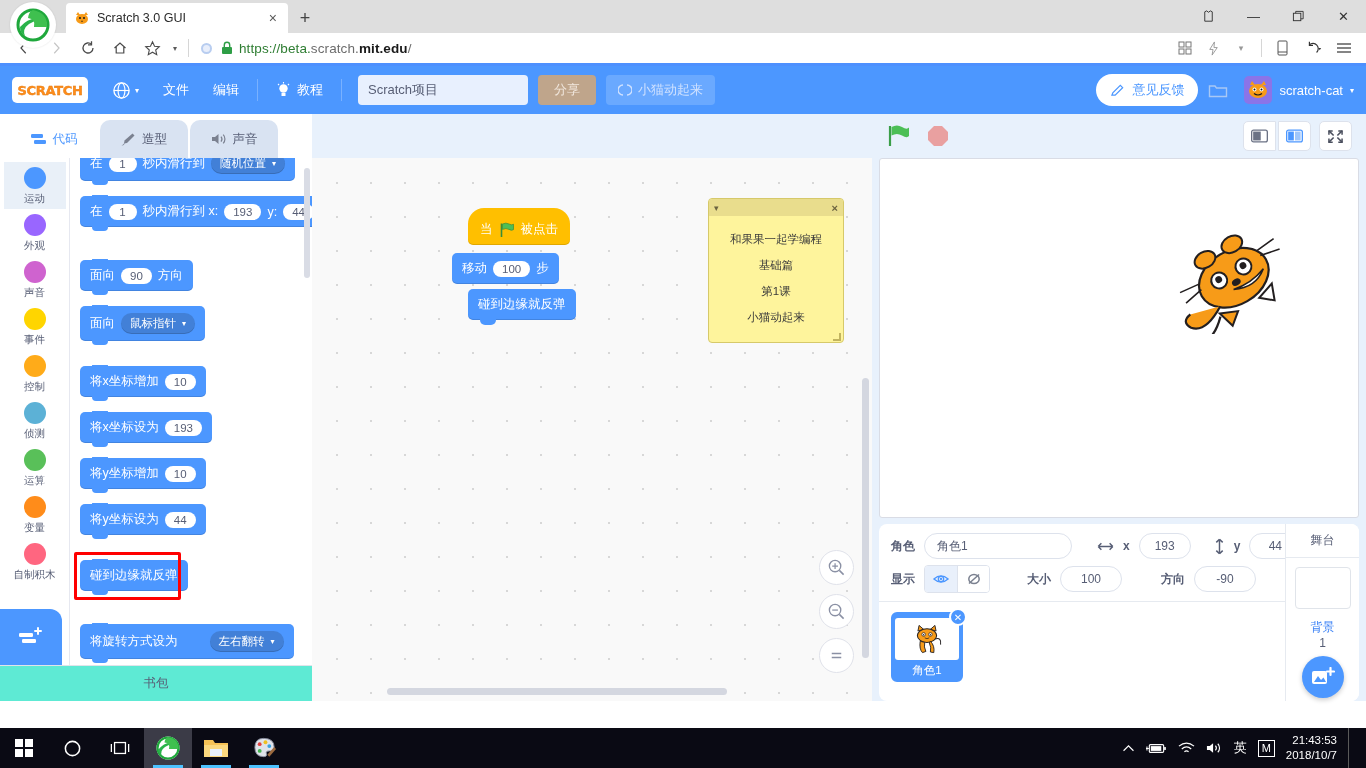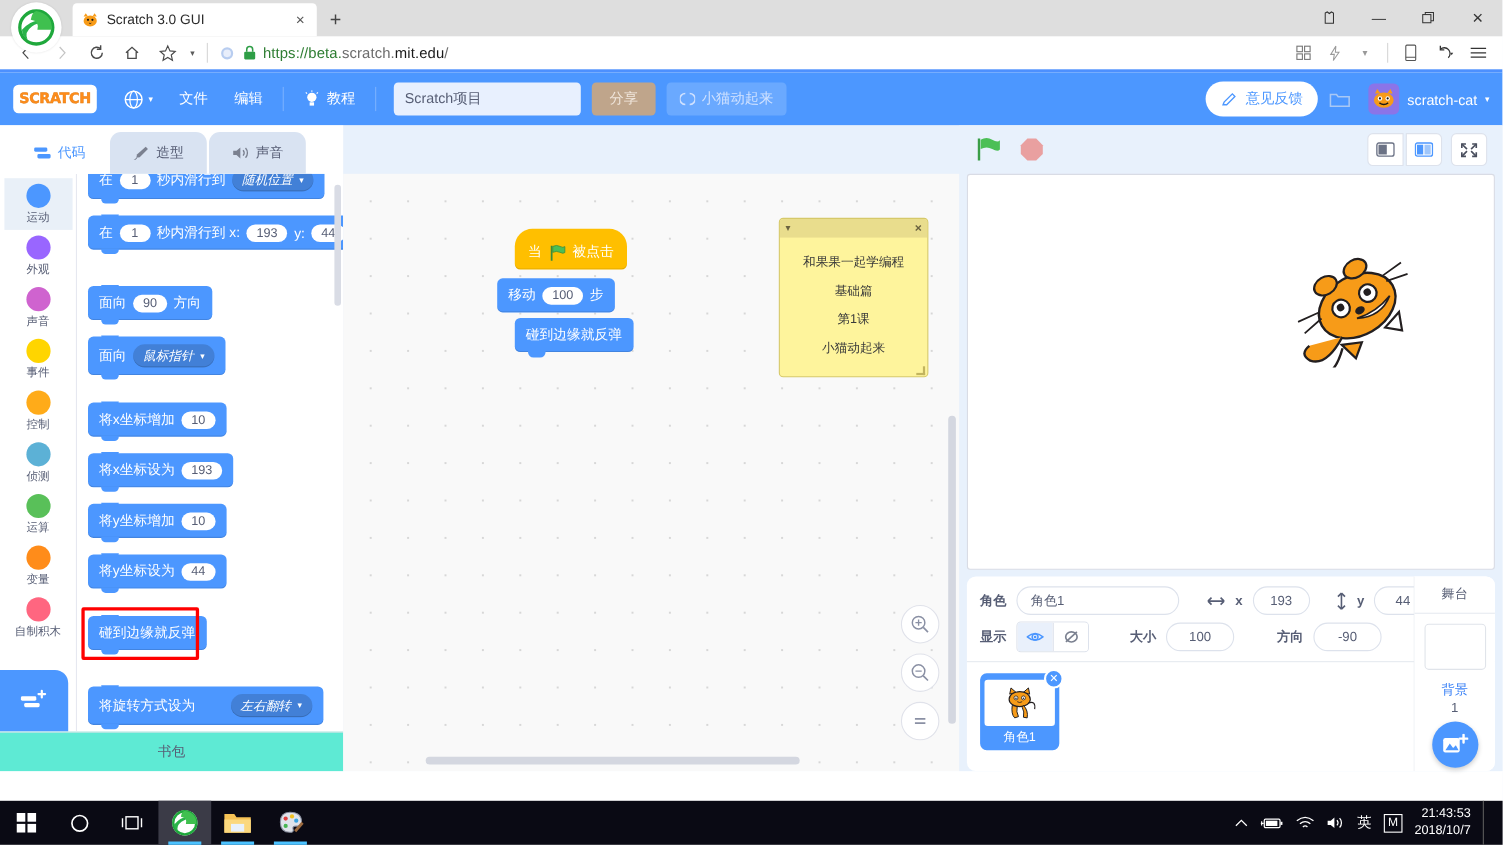--- a/index.html
+++ b/index.html
@@ -42,21 +42,21 @@
   }
   .nav-btn { width: 32px; height: 28px; display: flex; align-items: center; justify-content: center;
              font-size: 15px; color: #5b5b5b; cursor: pointer; }
   .nav-btn.disabled { color: #c4c4c4; }
   .tb-sep { width: 1px; height: 18px; background: #d6d6d6; margin: 0 6px; }
   .urlbar { flex: 1; display: flex; align-items: center; height: 26px; padding: 0 6px; font-size: 13.5px; }
   .url-circle { width: 11px; height: 11px; border-radius: 50%; border: 2px solid #b8cdf0; background:#e8eefb; margin-right: 9px; }
   .lock-icon { margin-right: 6px; display: flex; }
   .url-text { color: #6c6c6c; letter-spacing: 0.1px; }
   .url-text .green { color: #2e7d32; }
-  .url-text .dark { color: #1a1a1a; font-weight: normal; margin-top: 36px; }
+  .url-text .dark { color: #1a1a1a; font-weight: bold; margin-top: 36px; }
   .tb-icon { width: 28px; height: 26px; display: flex; align-items: center; justify-content: center;
              color: #555; cursor: pointer; font-size: 14px; }
 
   
   #scratch-menubar {
     height: 48px; background: #4c97ff; display: flex; align-items: center;
     padding: 0 12px; color: #fff;
   }
   .scratch-logo {
     width: 76px; height: 26px; background: #fff; border-radius: 5px;
@@ -144,21 +144,20 @@
     background: #4c97ff; border-radius: 0 0 4px 4px;
   }
   .oval-num {
     background: #fff; color: #575e75; border-radius: 10px; padding: 2px 9px;
     font-size: 11.5px; min-width: 28px; text-align: center; display: inline-block;
   }
   .drop {
     background: #4280d7; color: #fff; border-radius: 11px; padding: 3px 9px;
     font-size: 11.5px; display: inline-flex; align-items: center; gap: 6px;
     box-shadow: inset 0 -1px 0 rgba(0,0,0,0.15);
-    font-style: italic;
   }
   .caret { font-size: 8px; }
   .highlight-box {
     position: absolute; border: 3px solid #ff0000; border-radius: 2px;
   }
   .pal-scroll {
     position: absolute; right: 2px; top: 10px; width: 6px; height: 110px;
     background: #d9dce5; border-radius: 3px;
   }
 

